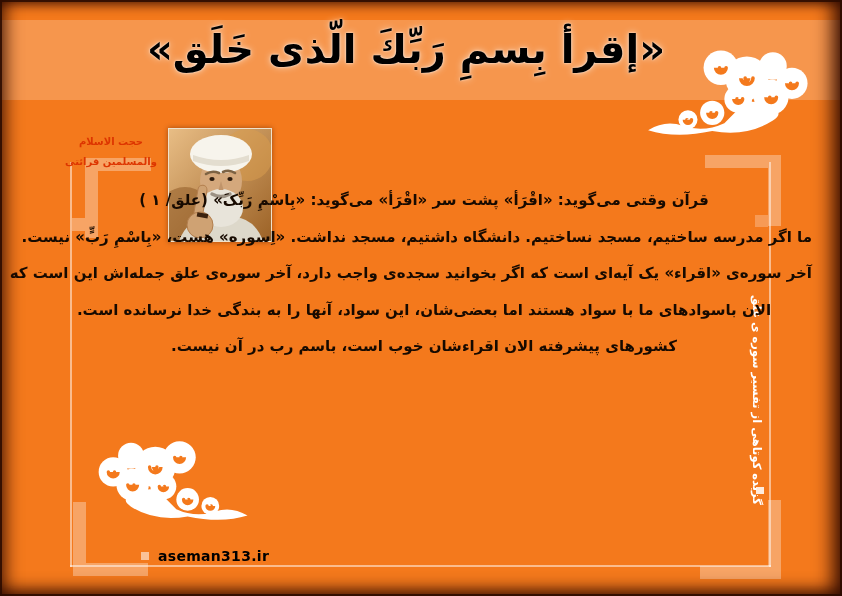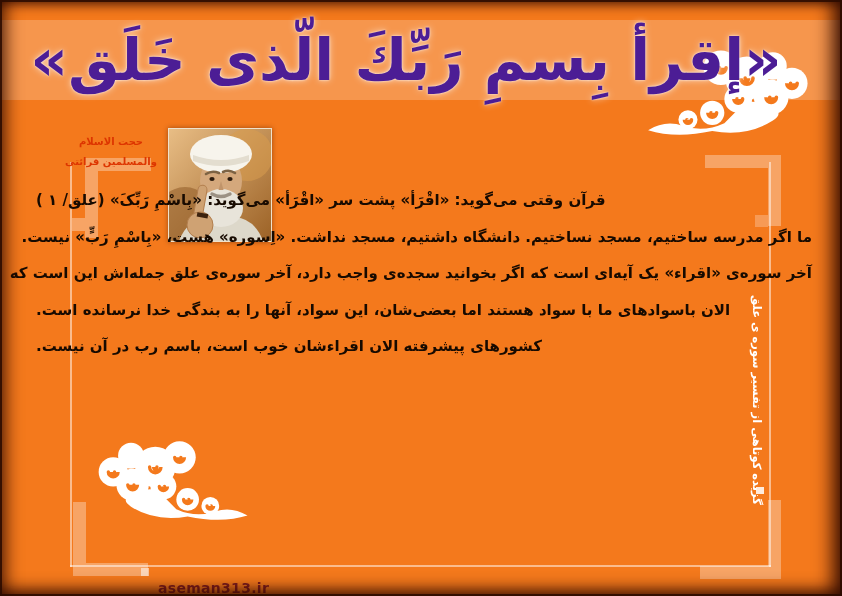--- a/index.html
+++ b/index.html
@@ -12,21 +12,21 @@
       inset 0 0 0 2px rgba(42,10,0,.85),
       inset -16px 0 18px -6px rgba(48,10,0,.9),
       inset 16px 0 16px -9px rgba(48,10,0,.7),
       inset 0 -14px 16px -8px rgba(48,10,0,.85),
       inset 0 10px 12px -6px rgba(48,10,0,.75);}
 
   
   .title-band{position:absolute;left:0;top:20px;width:842px;height:80px;
     background:rgba(255,255,255,.22);z-index:1;}
   .title{position:absolute;left:0;top:26px;width:812px;text-align:center;direction:rtl;
-    color:#4c1d95;font-size:58px;font-weight:bold;z-index:5;
+    color:#000000;font-size:40px;font-weight:bold;z-index:5;
     text-shadow:0 0 7px rgba(255,255,255,.65),0 0 2px rgba(255,255,255,.9);}
 
   
   .fline{position:absolute;background:rgba(255,255,255,.5);z-index:2;}
   .fline-left{left:70px;top:162px;width:2px;height:405px;}
   .fline-right{left:769px;top:162px;width:2px;height:405px;}
   .fline-bottom{left:70px;top:565px;width:701px;height:2px;}
 
   
   .bracket{position:absolute;z-index:2;}
@@ -47,34 +47,34 @@
   .cloud-left{left:76px;top:430px;width:178px;height:100px;transform:scaleX(-1);}
 
   
   .photo{position:absolute;left:168px;top:128px;width:102px;height:112px;z-index:6;
     border:1px solid #efe2cc;box-shadow:0 0 5px rgba(60,20,0,.45);}
   .caption{position:absolute;left:58px;top:132px;width:106px;z-index:6;direction:rtl;
     color:#dd3500;font-size:10px;font-weight:bold;text-align:center;line-height:20px;}
 
   
   .quote{position:absolute;left:36px;top:182px;right:30px;z-index:10;direction:rtl;
-    text-align:left;color:#170a00;font-size:15px;font-weight:bold;}
+    text-align:center;color:#170a00;font-size:15px;font-weight:bold;}
   .quote-line{height:36.6px;line-height:36.6px;white-space:nowrap;}
 
   
   .vnote{position:absolute;left:757px;top:400px;z-index:4;white-space:nowrap;direction:rtl;
     transform:translate(-50%,-50%) rotate(90deg);color:#fff;font-size:11.5px;font-weight:bold;
     letter-spacing:.5px;}
   .vnote-bullet{position:absolute;left:756px;top:487px;width:8px;height:7px;
     background:rgba(255,255,255,.85);z-index:4;}
 
   
   .watermark{position:absolute;left:141px;top:548px;z-index:10;display:flex;align-items:center;gap:9px;}
   .wm-bullet{width:8px;height:8px;background:rgba(255,255,255,.55);}
-  .wm-text{color:#7f1d1d;font-size:14px;font-weight:bold;letter-spacing:.3px;margin-top:32px;}
+  .wm-text{color:#000000;font-size:14px;font-weight:bold;letter-spacing:.3px;}
 </style>
 </head>
 <body>
 
 <div class="poster">
 
   <div class="title-band"></div>
   <div class="title">«إقرأ بِسمِ رَبِّكَ الّذی خَلَق»</div>
 
   <div class="fline fline-left"></div>

